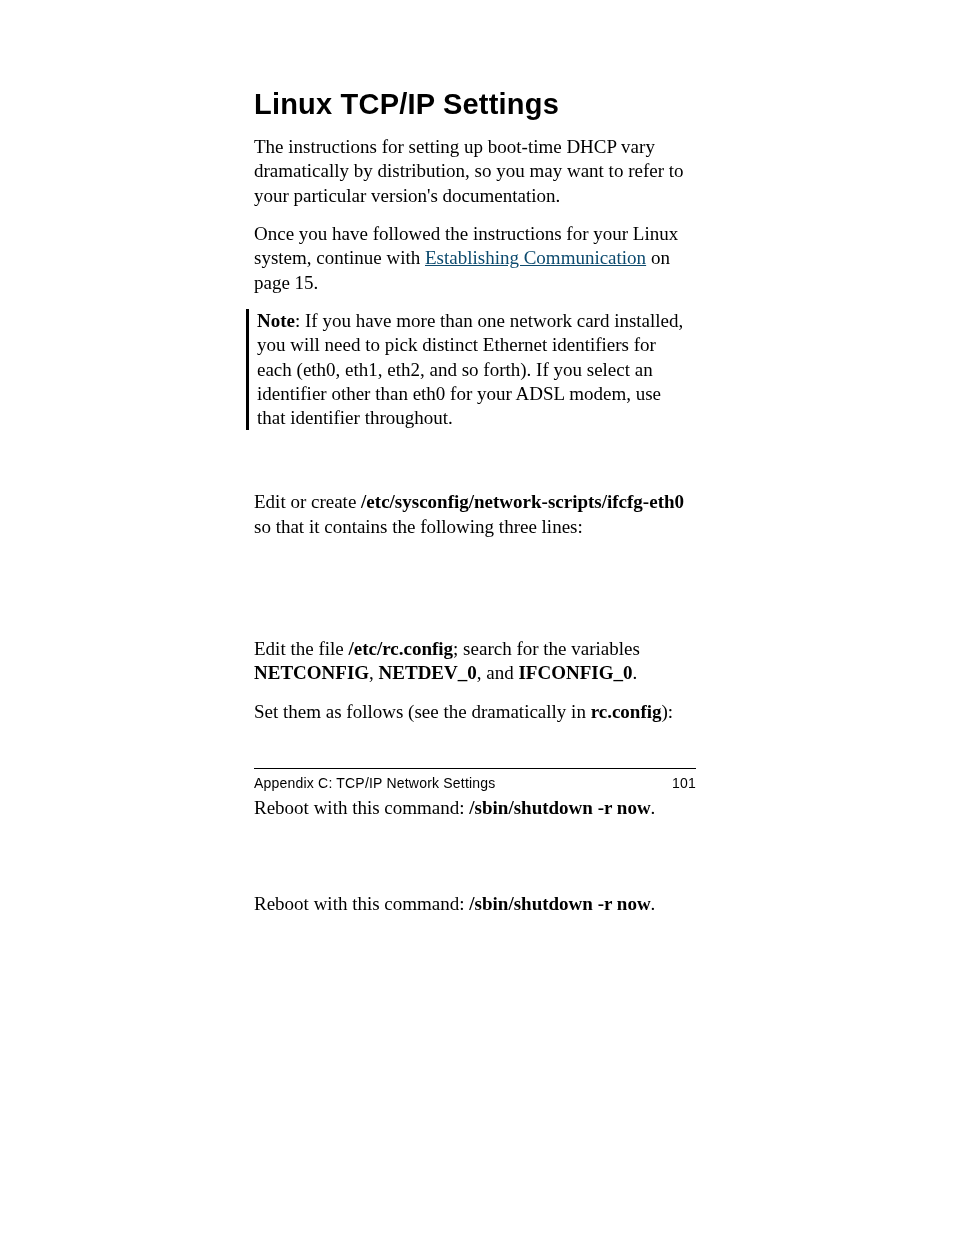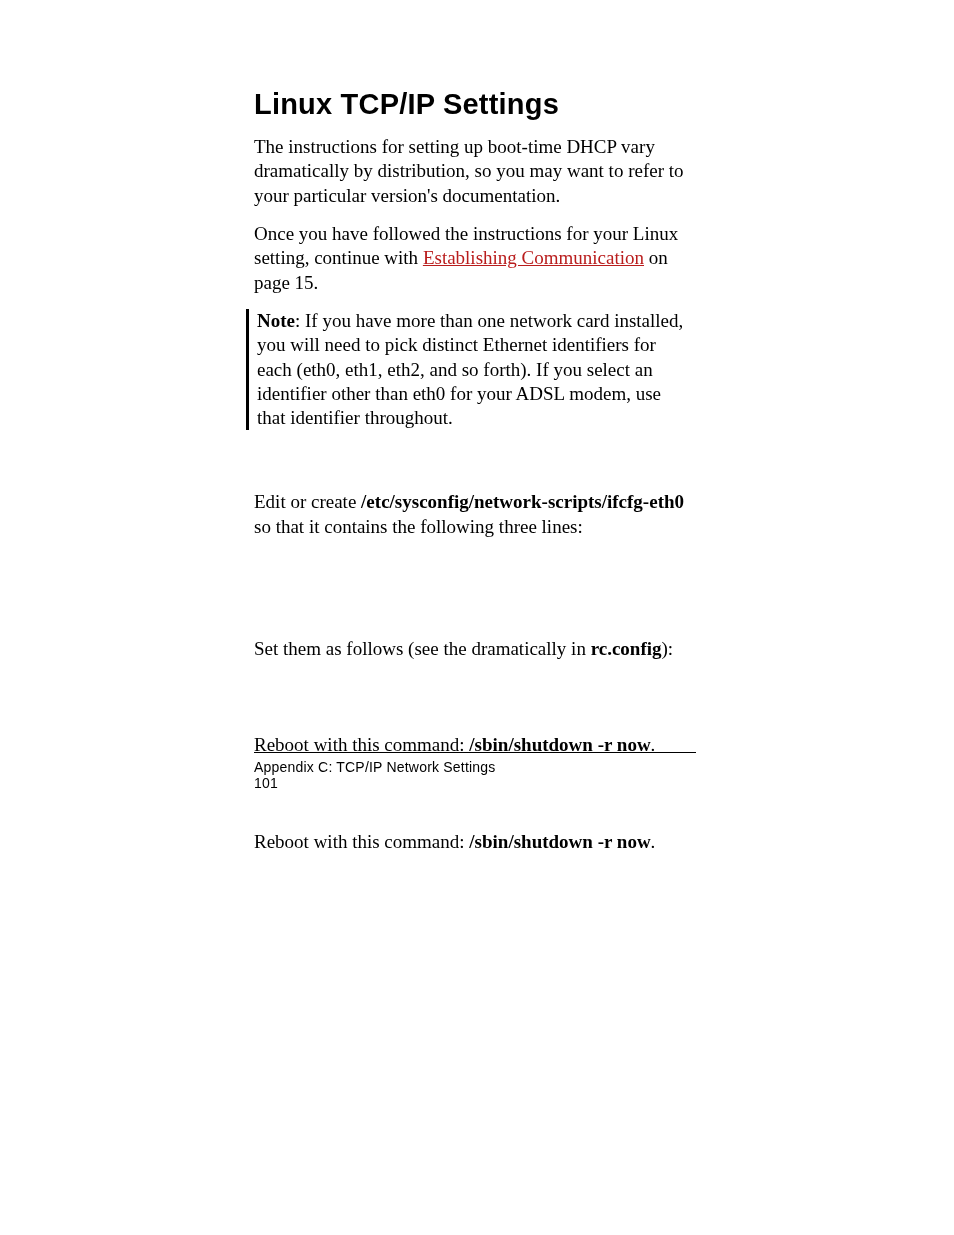--- a/index.html
+++ b/index.html
@@ -24,21 +24,21 @@
     font-size: 29px;
     margin: 0 0 14px 0;
     letter-spacing: 0.2px;
   }
   p.body {
     font-size: 19px;
     line-height: 1.28;
     margin: 0 0 14px 0;
   }
   a.link {
-    color: #b91c1c;
+    color: #0c4a6e;
     text-decoration: underline;
   }
   .note-box {
     border-left: 3px solid #000000;
     padding: 0 8px 0 8px;
     margin: 2px 0 18px -8px;
   }
   .note-box p {
     font-size: 19px;
     line-height: 1.28;
@@ -54,50 +54,52 @@
     left: 254px;
     right: 258px;
     bottom: 199px;
     border-top: 1px solid #000;
     padding-top: 6px;
     font-family: Futura, "Trebuchet MS", Arial, sans-serif;
     font-size: 14px;
     display: flex;
     justify-content: space-between;
     letter-spacing: 0.2px;
-    flex-direction: column;
   }
 </style>
 </head>
 <body>
 
 <div class="page">
 
   <h2 class="title">Linux TCP/IP Settings</h2>
 
   <p class="body">The instructions for setting up boot-time DHCP vary dramatically by distribution, so you may want to refer to your particular version's documentation.</p>
 
   <p class="body">
-    <span>Once you have followed the instructions for your Linux setting, continue with </span><a href="#" class="link">Establishing Communication</a><span> on page 15.</span>
+    <span>Once you have followed the instructions for your Linux system, continue with </span><a href="#" class="link">Establishing Communication</a><span> on page 15.</span>
   </p>
 
   <div class="note-box">
     <p>
       <span class="bold">Note</span><span>: If you have more than one network card installed, you will need to pick distinct Ethernet identifiers for each (eth0, eth1, eth2, and so forth). If you select an identifier other than eth0 for your ADSL modem, use that identifier throughout.</span>
     </p>
   </div>
 
   <div class="gap-small"></div>
 
   <p class="body">
     <span>Edit or create </span><span class="bold">/etc/sysconfig/network-scripts/ifcfg-eth0</span><span> so that it contains the following three lines:</span>
   </p>
 
   <div class="gap-med"></div>
 
+  <p class="body">
+    <span>Edit the file </span><span class="bold">/etc/rc.config</span><span>; search for the variables </span><span class="bold">NETCONFIG</span><span>, </span><span class="bold">NETDEV_0</span><span>, and </span><span class="bold">IFCONFIG_0</span><span>.</span>
+  </p>
 
   <p class="body">
     <span>Set them as follows (see the dramatically in </span><span class="bold">rc.config</span><span>):</span>
   </p>
 
   <div class="gap-lg"></div>
 
   <p class="body">
     <span>Reboot with this command: </span><span class="bold">/sbin/shutdown -r now</span><span>.</span>
   </p>

